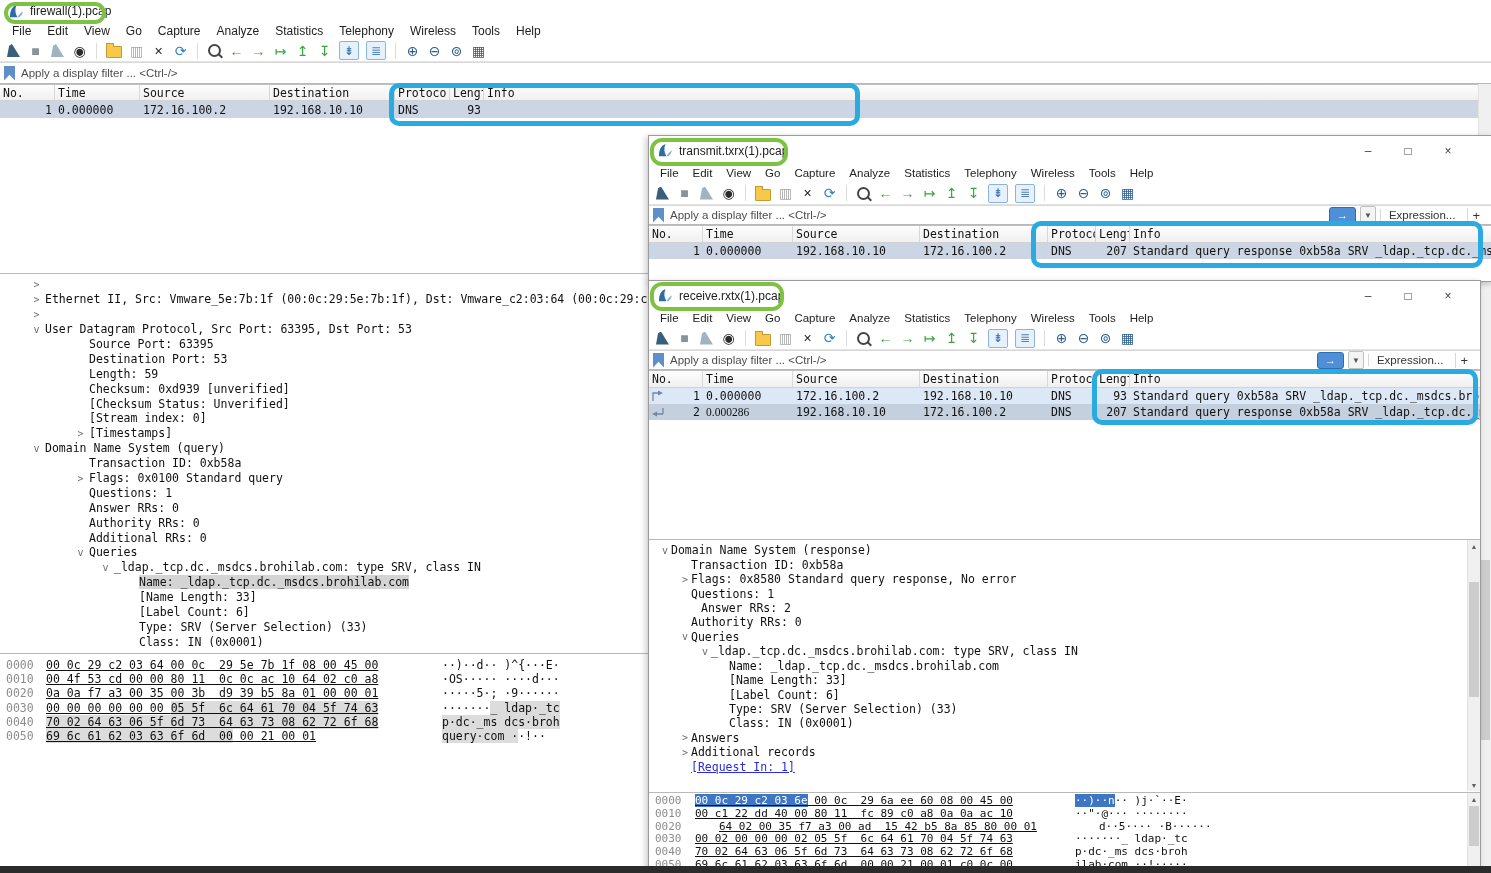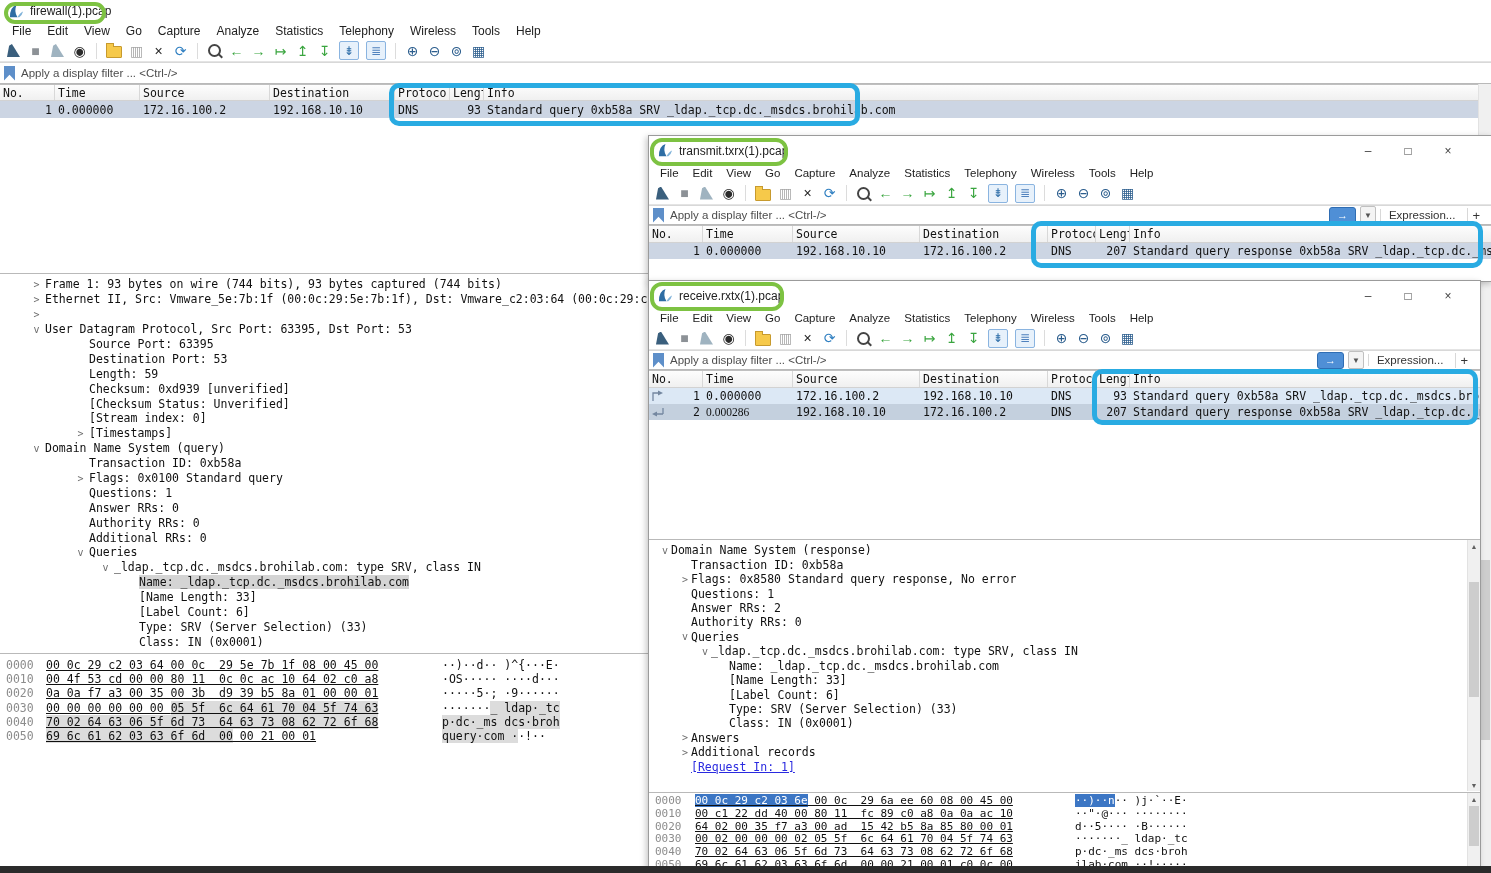--- a/index.html
+++ b/index.html
@@ -156,26 +156,25 @@
         <div class="hc fx">Info</div>
       </div>
     <div class="pane pbody plist-font" style="top:101px;">
         <div class="prow sel" style="height: 17px;">
           <div class="pc r" style="width: 55px;">1</div>
           <div class="pc" style="width: 85px;">0.000000</div>
           <div class="pc" style="width: 130px;">172.16.100.2</div>
           <div class="pc" style="width: 125px;">192.168.10.10</div>
           <div class="pc" style="width: 55px;">DNS</div>
           <div class="pc r" style="width: 34px;">93</div>
-          <div class="pc fx">Standard query 0xb58a SRV _ldap._tcp.dc._msdcs.brohilab.com</div>
         </div>
       </div>
     <div class="pane" style="top:118px;height:155px;background:#fff;"></div>
     <div class="pane detail" style="top:273px;height:380px;padding-top:3px;">
-        <div class="dline" style="height: 14.9px; padding-left: 28px;"><span class="dexp" style="width: 17px;">&gt;</span><span class="dtxt">Frame 1: 93 bytes on wire (744 bits), 93 bytes captured (744 bits)</span></div>
+        <div class="dline" style="height: 14.9px; padding-left: 28px;"><span class="dexp" style="width: 17px;">&gt;</span></div>
         <div class="dline" style="height: 14.9px; padding-left: 28px;"><span class="dexp" style="width: 17px;">&gt;</span><span class="dtxt">Ethernet II, Src: Vmware_5e:7b:1f (00:0c:29:5e:7b:1f), Dst: Vmware_c2:03:64 (00:0c:29:c2:03:64)</span></div>
         <div class="dline" style="height: 14.9px; padding-left: 28px;"><span class="dexp" style="width: 17px;">&gt;</span></div>
         <div class="dline" style="height: 14.9px; padding-left: 28px;"><span class="dexp" style="width: 17px;">v</span><span class="dtxt">User Datagram Protocol, Src Port: 63395, Dst Port: 53</span></div>
         <div class="dline" style="height: 14.9px; padding-left: 72px;"><span class="dexp" style="width: 17px;"></span><span class="dtxt">Source Port: 63395</span></div>
         <div class="dline" style="height: 14.9px; padding-left: 72px;"><span class="dexp" style="width: 17px;"></span><span class="dtxt">Destination Port: 53</span></div>
         <div class="dline" style="height: 14.9px; padding-left: 72px;"><span class="dexp" style="width: 17px;"></span><span class="dtxt">Length: 59</span></div>
         <div class="dline" style="height: 14.9px; padding-left: 72px;"><span class="dexp" style="width: 17px;"></span><span class="dtxt">Checksum: 0xd939 [unverified]</span></div>
         <div class="dline" style="height: 14.9px; padding-left: 72px;"><span class="dexp" style="width: 17px;"></span><span class="dtxt">[Checksum Status: Unverified]</span></div>
         <div class="dline" style="height: 14.9px; padding-left: 72px;"><span class="dexp" style="width: 17px;"></span><span class="dtxt">[Stream index: 0]</span></div>
         <div class="dline" style="height: 14.9px; padding-left: 72px;"><span class="dexp" style="width: 17px;">&gt;</span><span class="dtxt">[Timestamps]</span></div>
@@ -399,37 +398,37 @@
           <div class="pc r" style="width: 34px;">207</div>
           <div class="pc fx">Standard query response 0xb58a SRV _ldap._tcp.dc._msdcs…</div>
         </div>
       </div>
     <div class="pane" style="top:139px;height:119px;background:#fff;"></div>
     <div class="pane detail" style="top:258px;height:253px;padding-top:3px;font-size:11.5px;">
         <div class="dline" style="height: 14.45px; padding-left: 10px;"><span class="dexp" style="width: 12px;">v</span><span class="dtxt">Domain Name System (response)</span></div>
         <div class="dline" style="height: 14.45px; padding-left: 30px;"><span class="dexp" style="width: 12px;"></span><span class="dtxt">Transaction ID: 0xb58a</span></div>
         <div class="dline" style="height: 14.45px; padding-left: 30px;"><span class="dexp" style="width: 12px;">&gt;</span><span class="dtxt">Flags: 0x8580 Standard query response, No error</span></div>
         <div class="dline" style="height: 14.45px; padding-left: 30px;"><span class="dexp" style="width: 12px;"></span><span class="dtxt">Questions: 1</span></div>
-        <div class="dline" style="height: 14.45px; padding-left: 30px;"><span class="dexp" style="width: 12px;"></span><span class="dtxt">Answer RRs: 2</span></div>
+        <div class="dline" style="height: 14.45px; padding-left: 40px;"><span class="dexp" style="width: 12px;"></span><span class="dtxt">Answer RRs: 2</span></div>
         <div class="dline" style="height: 14.45px; padding-left: 30px;"><span class="dexp" style="width: 12px;"></span><span class="dtxt">Authority RRs: 0</span></div>
         <div class="dline" style="height: 14.45px; padding-left: 30px;"><span class="dexp" style="width: 12px;">v</span><span class="dtxt">Queries</span></div>
         <div class="dline" style="height: 14.45px; padding-left: 50px;"><span class="dexp" style="width: 12px;">v</span><span class="dtxt">_ldap._tcp.dc._msdcs.brohilab.com: type SRV, class IN</span></div>
         <div class="dline" style="height: 14.45px; padding-left: 68px;"><span class="dexp" style="width: 12px;"></span><span class="dtxt">Name: _ldap._tcp.dc._msdcs.brohilab.com</span></div>
         <div class="dline" style="height: 14.45px; padding-left: 68px;"><span class="dexp" style="width: 12px;"></span><span class="dtxt">[Name Length: 33]</span></div>
         <div class="dline" style="height: 14.45px; padding-left: 68px;"><span class="dexp" style="width: 12px;"></span><span class="dtxt">[Label Count: 6]</span></div>
         <div class="dline" style="height: 14.45px; padding-left: 68px;"><span class="dexp" style="width: 12px;"></span><span class="dtxt">Type: SRV (Server Selection) (33)</span></div>
         <div class="dline" style="height: 14.45px; padding-left: 68px;"><span class="dexp" style="width: 12px;"></span><span class="dtxt">Class: IN (0x0001)</span></div>
         <div class="dline" style="height: 14.45px; padding-left: 30px;"><span class="dexp" style="width: 12px;">&gt;</span><span class="dtxt">Answers</span></div>
         <div class="dline" style="height: 14.45px; padding-left: 30px;"><span class="dexp" style="width: 12px;">&gt;</span><span class="dtxt">Additional records</span></div>
         <div class="dline" style="height: 14.45px; padding-left: 30px;"><span class="dexp" style="width: 12px;"></span><span class="dtxt dlink">[Request In: 1]</span></div>
       </div>
     <div class="pane hexpane" style="top:511px;height:77px;font-size:11px;line-height:12.8px;padding-top:2px;">
         <div class="hxrow"><span class="off">0000</span><span class="hx" style="width: 340px;"><span class="bsel">00 0c 29 c2 03 6e</span><span> 00 0c  29 6a ee 60 08 00 45 00</span></span><span style="width: 40px; flex: 0 0 auto;"></span><span class="asc"><span class="bsel">··)··n</span><span>·· )j·`··E·</span></span></div>
         <div class="hxrow"><span class="off">0010</span><span class="hx" style="width: 340px;"><span>00 c1 22 dd 40 00 80 11  fc 89 c0 a8 0a 0a ac 10</span></span><span style="width: 40px; flex: 0 0 auto;"></span><span class="asc"><span>··"·@··· ········</span></span></div>
-        <div class="hxrow"><span class="off">0020</span><span class="hx" style="width: 340px;"><span>64 02 00 35 f7 a3 00 ad  15 42 b5 8a 85 80 00 01</span></span><span style="width: 40px; flex: 0 0 auto;"></span><span class="asc"><span>d··5···· ·B······</span></span></div>
+        <div class="hxrow"><span class="off">0020</span><span class="hx" style="width: 340px; margin-left: 24px;"><span>64 02 00 35 f7 a3 00 ad  15 42 b5 8a 85 80 00 01</span></span><span style="width: 40px; flex: 0 0 auto;"></span><span class="asc"><span>d··5···· ·B······</span></span></div>
         <div class="hxrow"><span class="off">0030</span><span class="hx" style="width: 340px;"><span>00 02 00 00 00 02 05 5f  6c 64 61 70 04 5f 74 63</span></span><span style="width: 40px; flex: 0 0 auto;"></span><span class="asc"><span>·······_ ldap·_tc</span></span></div>
         <div class="hxrow"><span class="off">0040</span><span class="hx" style="width: 340px;"><span>70 02 64 63 06 5f 6d 73  64 63 73 08 62 72 6f 68</span></span><span style="width: 40px; flex: 0 0 auto;"></span><span class="asc"><span>p·dc·_ms dcs·broh</span></span></div>
         <div class="hxrow"><span class="off">0050</span><span class="hx" style="width: 340px;"><span>69 6c 61 62 03 63 6f 6d  00 00 21 00 01 c0 0c 00</span></span><span style="width: 40px; flex: 0 0 auto;"></span><span class="asc"><span>ilab·com ··!·····</span></span></div>
       </div>
     <div class="vscroll" style="right:0;top:259px;height:251px;">
       <span class="sarr" style="top:0;">▲</span>
       <div class="sthumb" style="top:42px;height:115px;"></div>
       <span class="sarr" style="bottom:0;">▼</span>
     </div>
     <div class="vscroll" style="right:0;top:512px;height:76px;">

